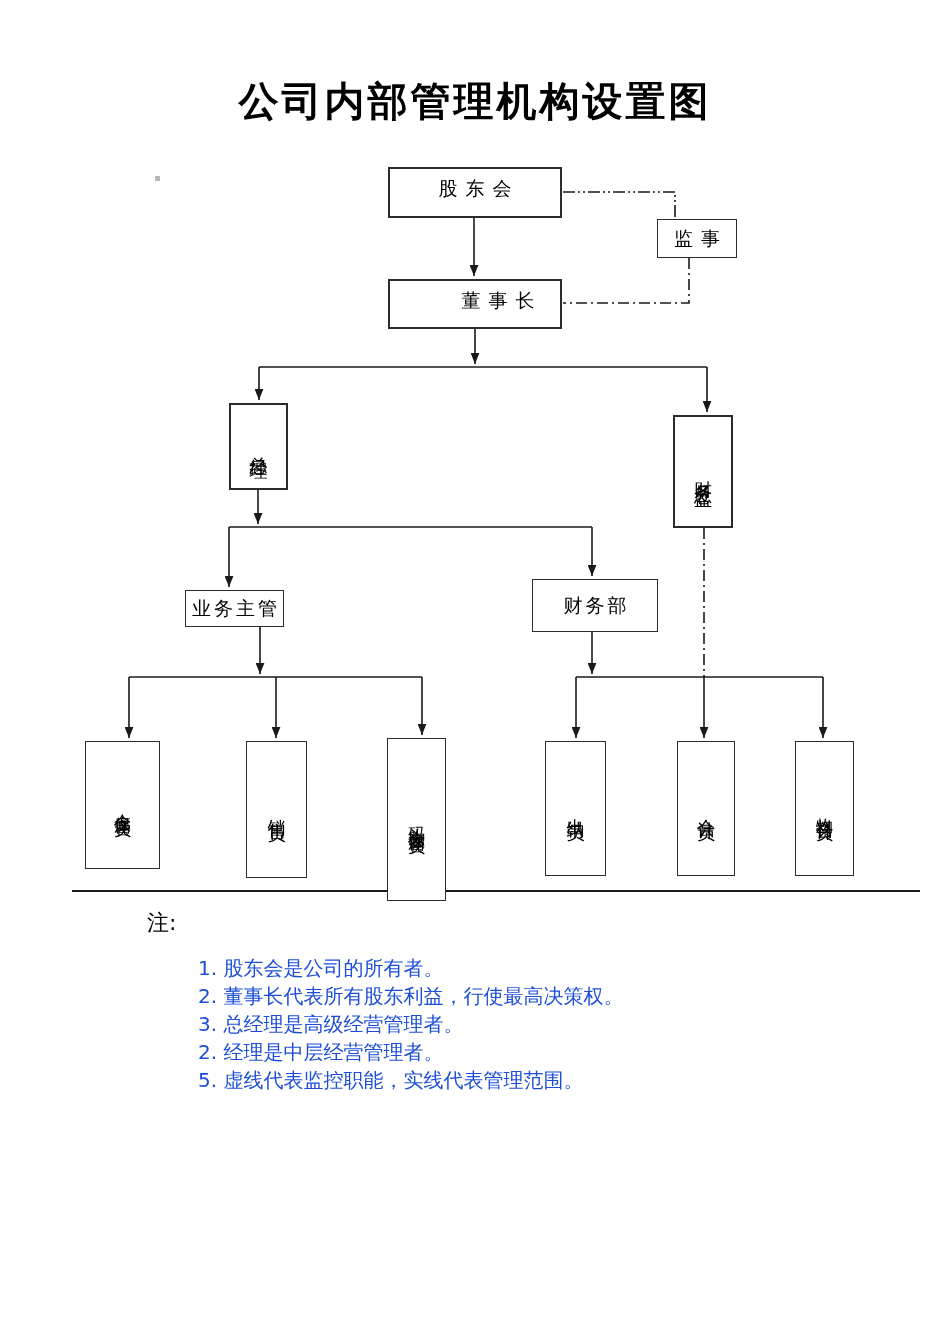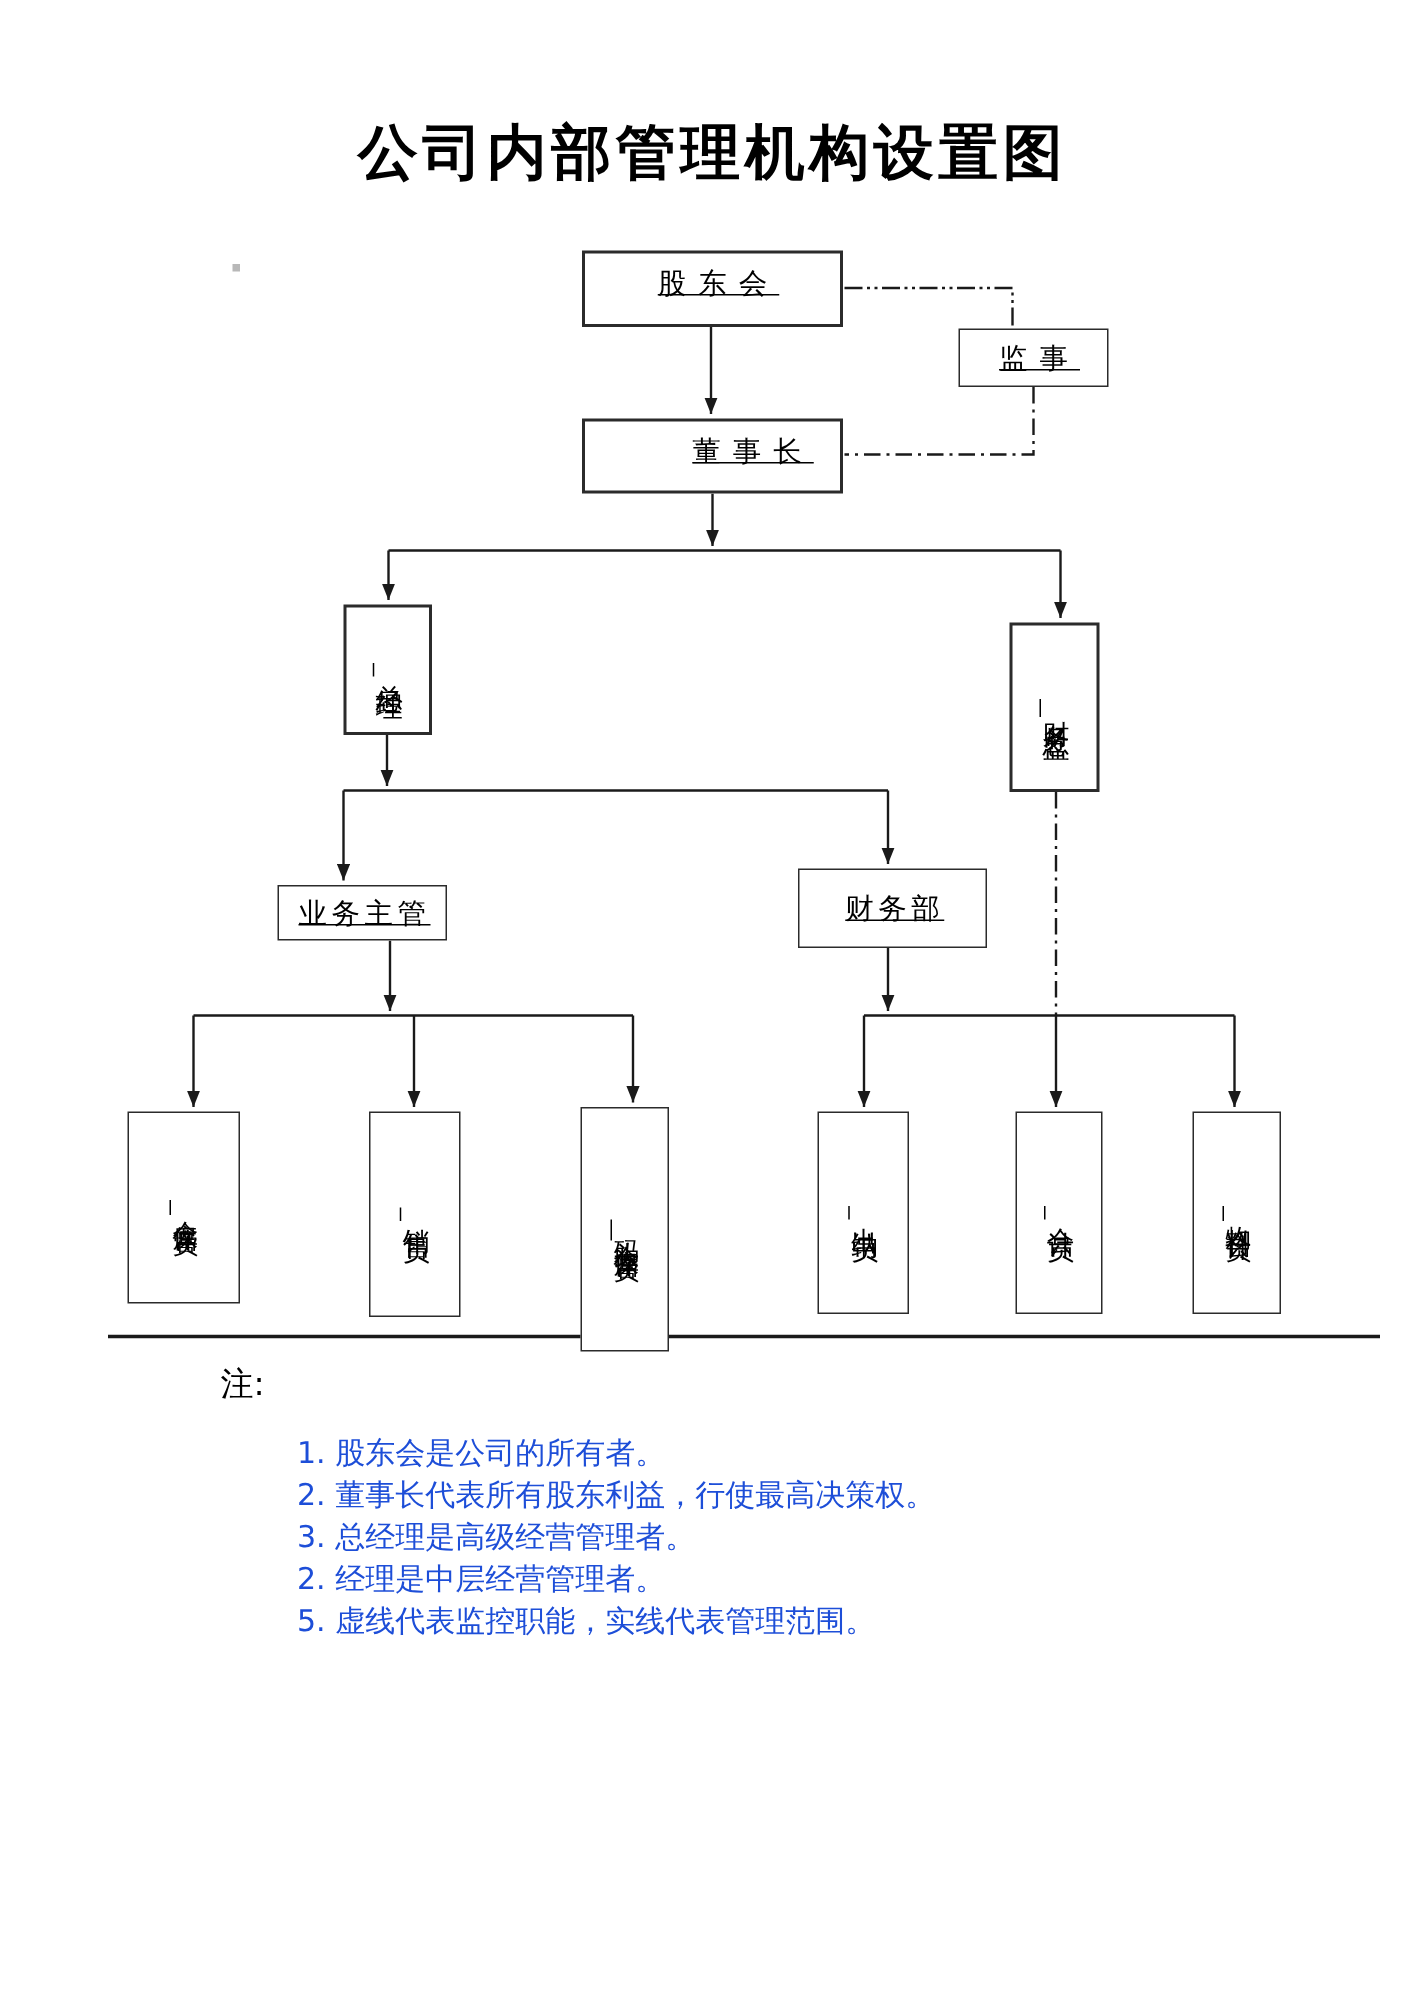--- a/index.html
+++ b/index.html
@@ -31,21 +31,20 @@
     position: absolute;
     background: #ffffff;
     border: 2px solid #2b2b2b;
     box-sizing: border-box;
     display: flex;
     align-items: center;
     justify-content: center;
     z-index: 2;
     font-size: 19px;
     color: #000000;
-    text-decoration: underline;
   }
   .node.thin { border-width: 1.5px; }
   .node.hair { border-width: 1px; }
   .node.toppad { align-items: flex-start; padding-top: 7px; }
   .hspaced { letter-spacing: 8px; text-indent: 8px; }
   .hspaced2 { letter-spacing: 3px; text-indent: 3px; }
   .vtext {
     writing-mode: vertical-lr;
     text-orientation: upright;
     letter-spacing: 3px;
@@ -119,37 +118,37 @@
       <path d="M704 528 V677" stroke-dasharray="11 4 2 4"></path>
 
       <path d="M72 891 H920" stroke-width="2.2"></path>
     </g>
   </svg>
 
   <div class="node toppad" style="left:388px; top:167px; width:174px; height:51px;">
     <span class="hspaced">股东会</span>
   </div>
 
-  <div class="node hair" style="left:639px; top:219px; width:100px; height:39px;align-items:center;">
+  <div class="node hair" style="left:657px; top:219px; width:80px; height:39px;align-items:center;">
     <span class="hspaced">监事</span>
   </div>
 
   <div class="node toppad" style="left:388px; top:279px; width:174px; height:50px;padding-left:46px;">
     <span class="hspaced">董事长</span>
   </div>
 
   <div class="node" style="left:229px; top:403px; width:59px; height:87px;">
     <span class="vtext">总经理</span>
   </div>
 
   <div class="node" style="left:673px; top:415px; width:60px; height:113px;">
     <span class="vtext">财务总监</span>
   </div>
 
-  <div class="node thin" style="left:185px; top:590px; width:113px; height:37px;">
+  <div class="node thin" style="left:185px; top:590px; width:99px; height:37px;">
     <span class="hspaced2">业务主管</span>
   </div>
 
   <div class="node thin" style="left:532px; top:579px; width:126px; height:53px;">
     <span class="hspaced2">财务部</span>
   </div>
 
   <div class="node thin" style="left:85px; top:741px; width:75px; height:128px;">
     <span class="vtext small">仓库保管员</span>
   </div>

